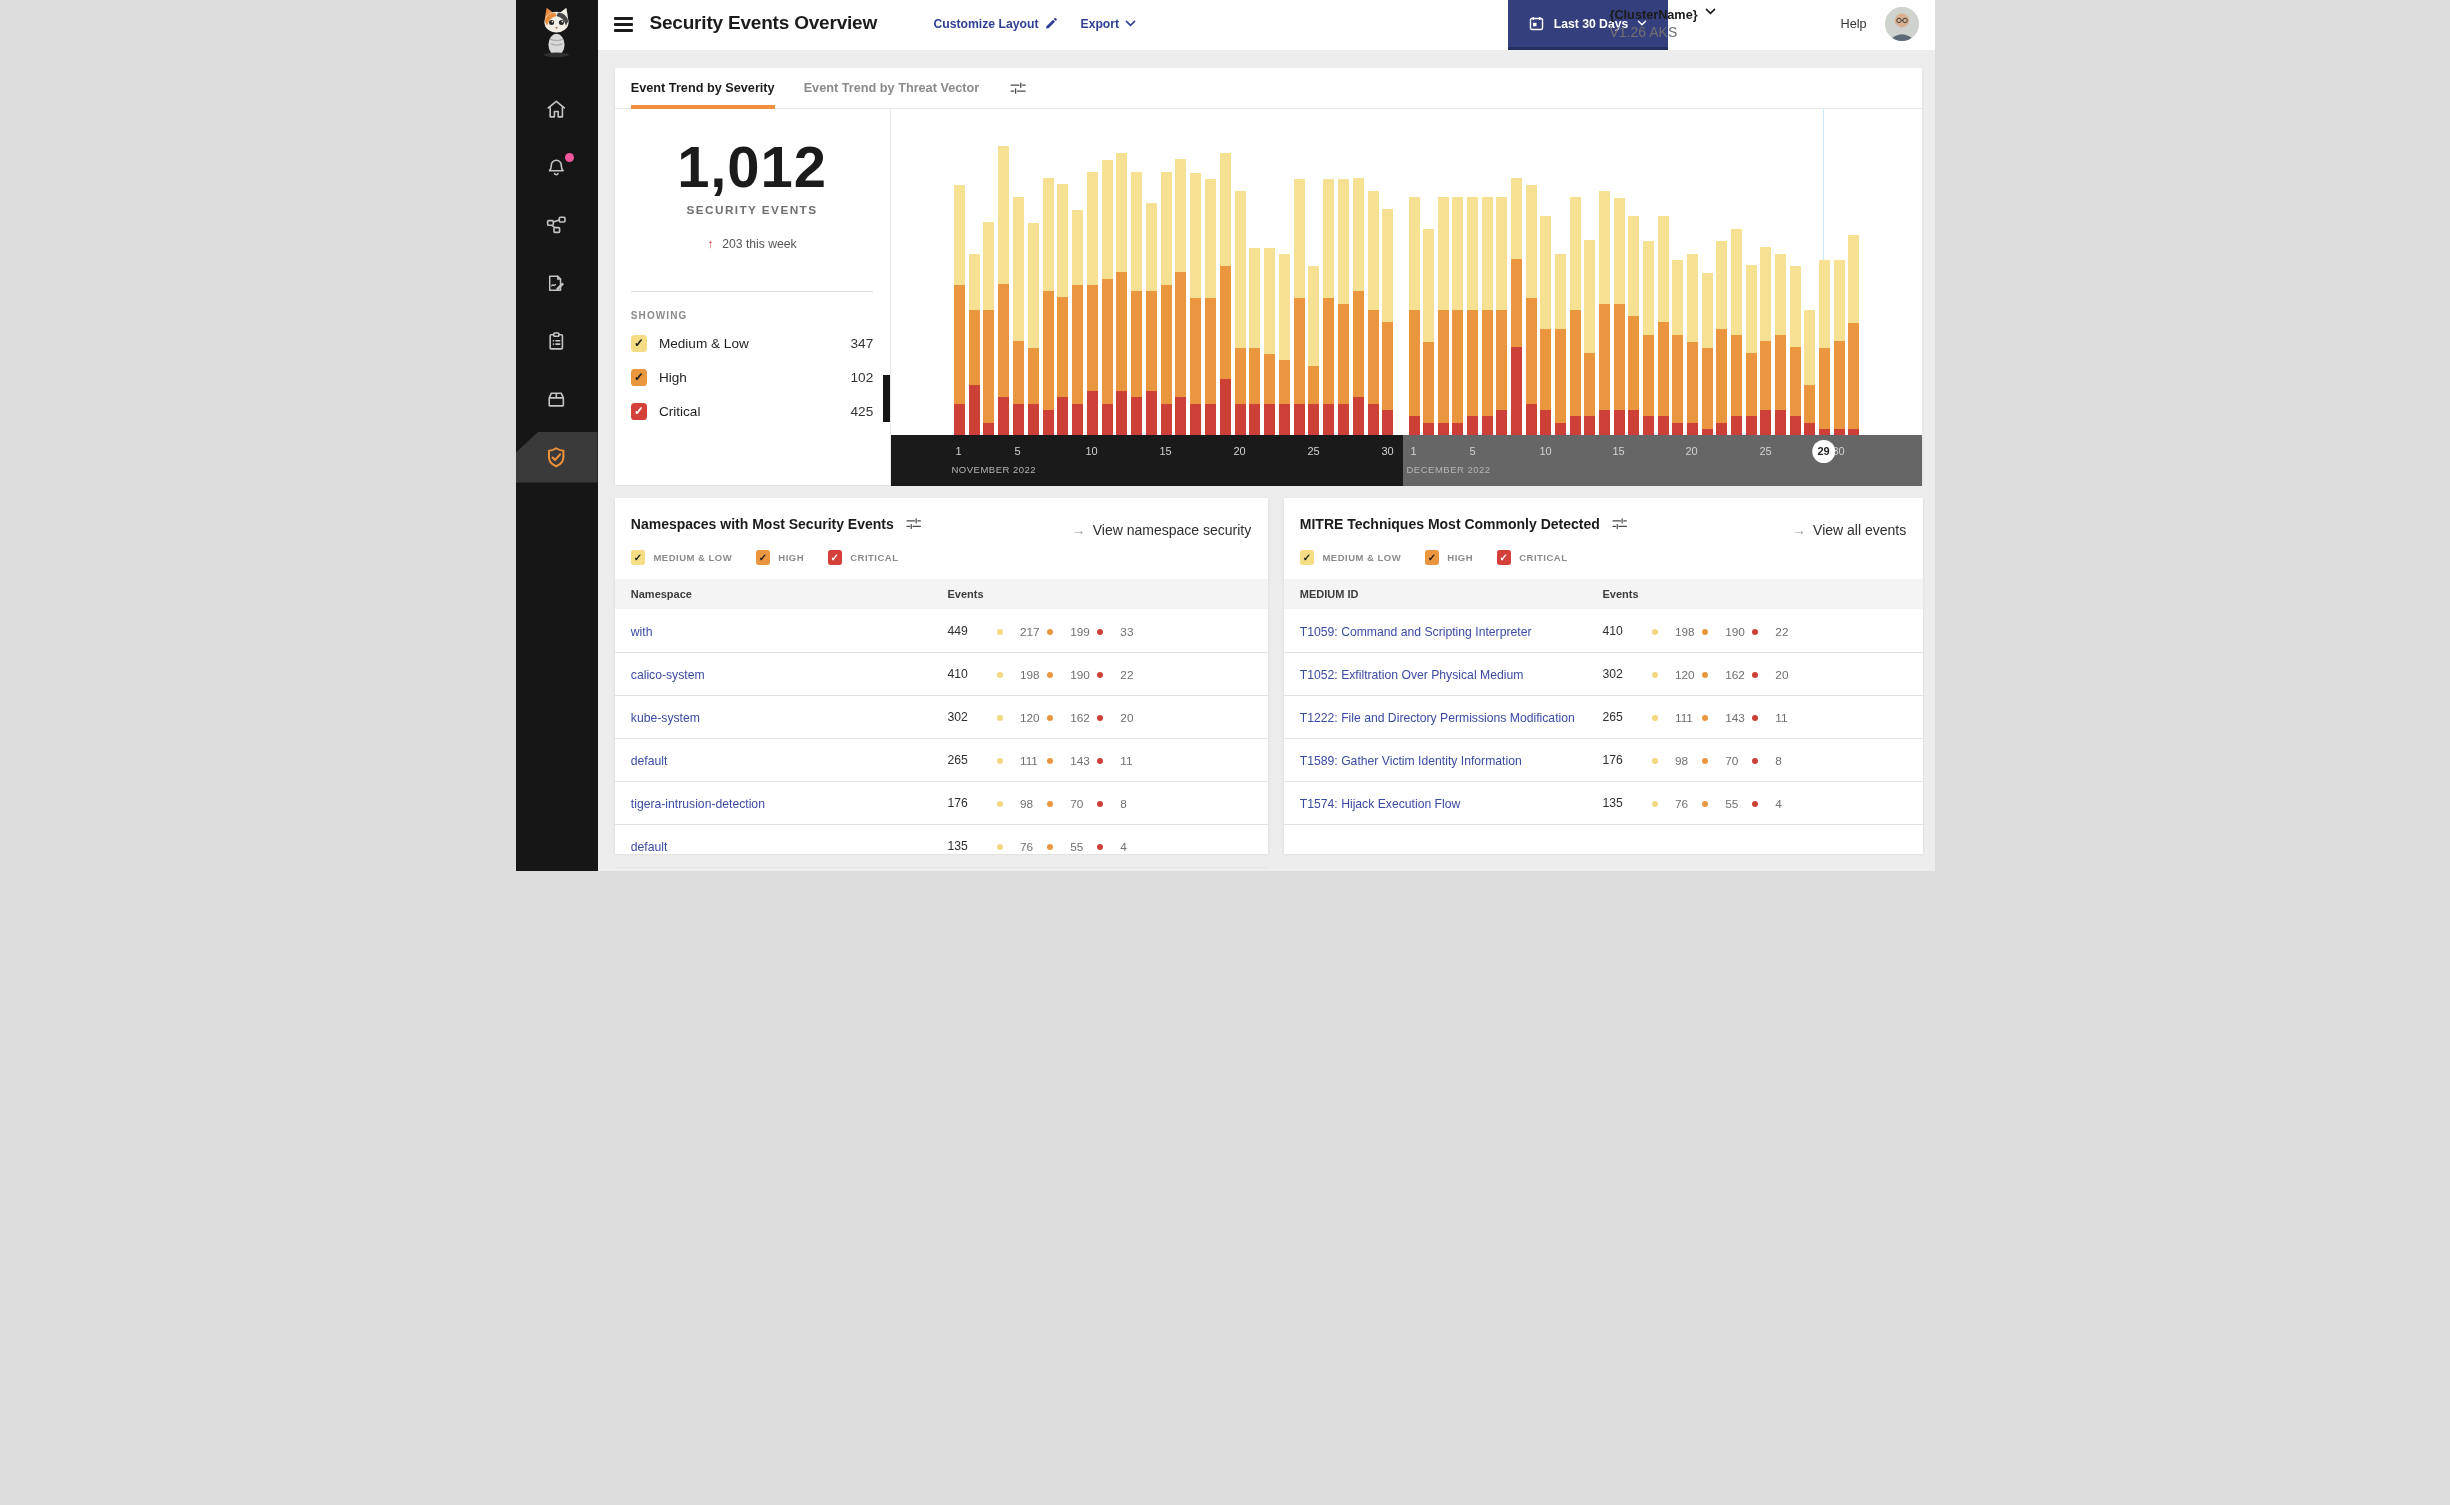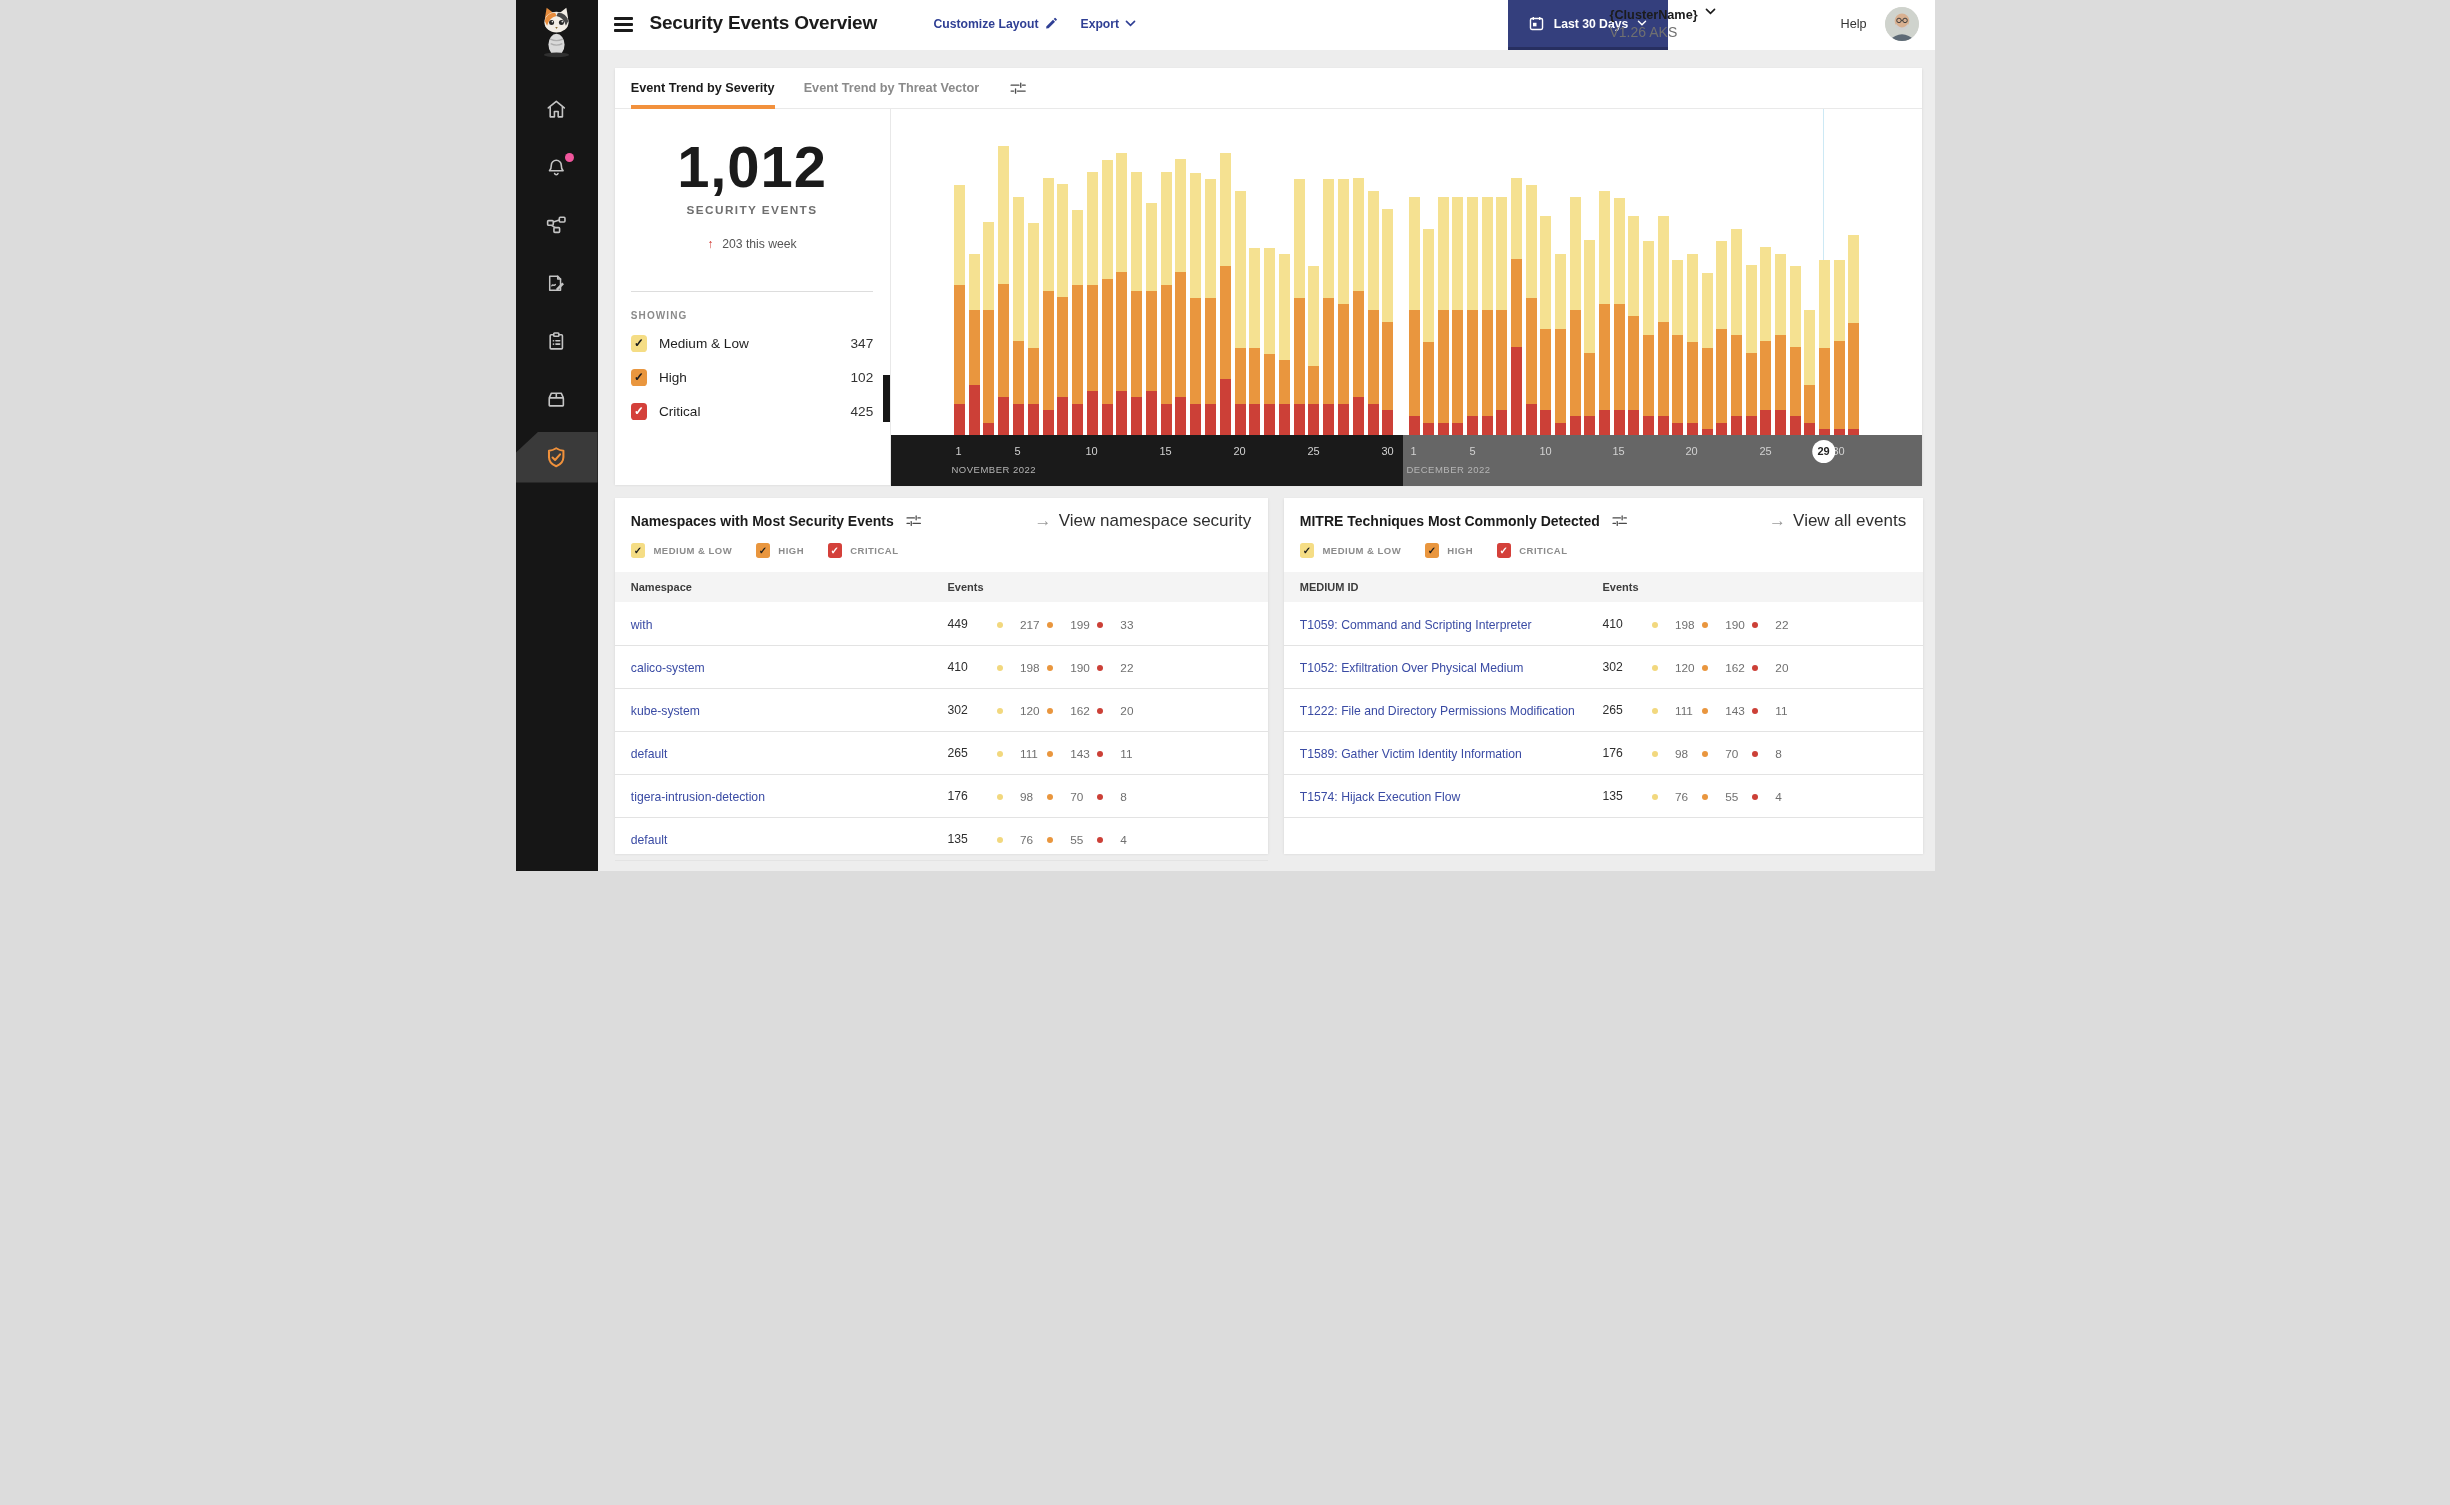--- a/index.html
+++ b/index.html
@@ -69,21 +69,21 @@
   .axis { position:relative; height:51px; }
   .axis .month-bg { position:absolute; top:0; bottom:0; }
   .tick { position:absolute; top:10px; transform:translateX(-50%); font-size:11px; color:#d2d2d2; }
   .month-label { position:absolute; top:29px; font-size:9.5px; color:#b5b5b5; letter-spacing:0.5px; }
   .day-marker { position:absolute; top:4.5px; width:23.5px; height:23.5px; border-radius:50%; background:#fff; color:#222; font-size:11px; font-weight:700; display:flex; align-items:center; justify-content:center; transform:translateX(-50%); cursor:pointer; z-index:2; }
 
   
   .card-head { display:flex; align-items:center; padding:12.7px 16.3px 0 16.3px; }
   .card-title { font-size:14px; font-weight:800; color:#1b1b1b; }
   .card-head .tune { margin-left:12.7px; cursor:pointer; }
-  .view-link { margin-left:auto; font-size:17px; color:#2f2f2f; cursor:pointer; }
+  .view-link { margin-left:auto; font-size:14px; color:#2f2f2f; cursor:pointer;margin-top:11px; }
   .view-link .arr { color:#9a9a9a; margin-right:7.2px; }
   .chips { display:flex; align-items:center; gap:23.5px; padding:11px 16.3px 0 16.3px; height:29px; }
   .chip { display:flex; align-items:center; gap:8.1px; cursor:pointer; }
   .chip .checkbox { width:14.5px; height:14.5px; font-size:10px; border-radius:2.7px; }
   .chip .clbl { font-size:9.5px; font-weight:700; color:#8b8b8b; letter-spacing:0.5px; }
   table { width:100%; border-collapse:collapse; margin-top:12.7px; }
   thead tr { background:#f4f4f4; }
   th { text-align:left; font-size:11px; font-weight:700; color:#3c3c3c; height:30px; padding:0; }
   th.c1, td.c1 { padding-left:16.3px; }
   th.c2 { width:320px; }

